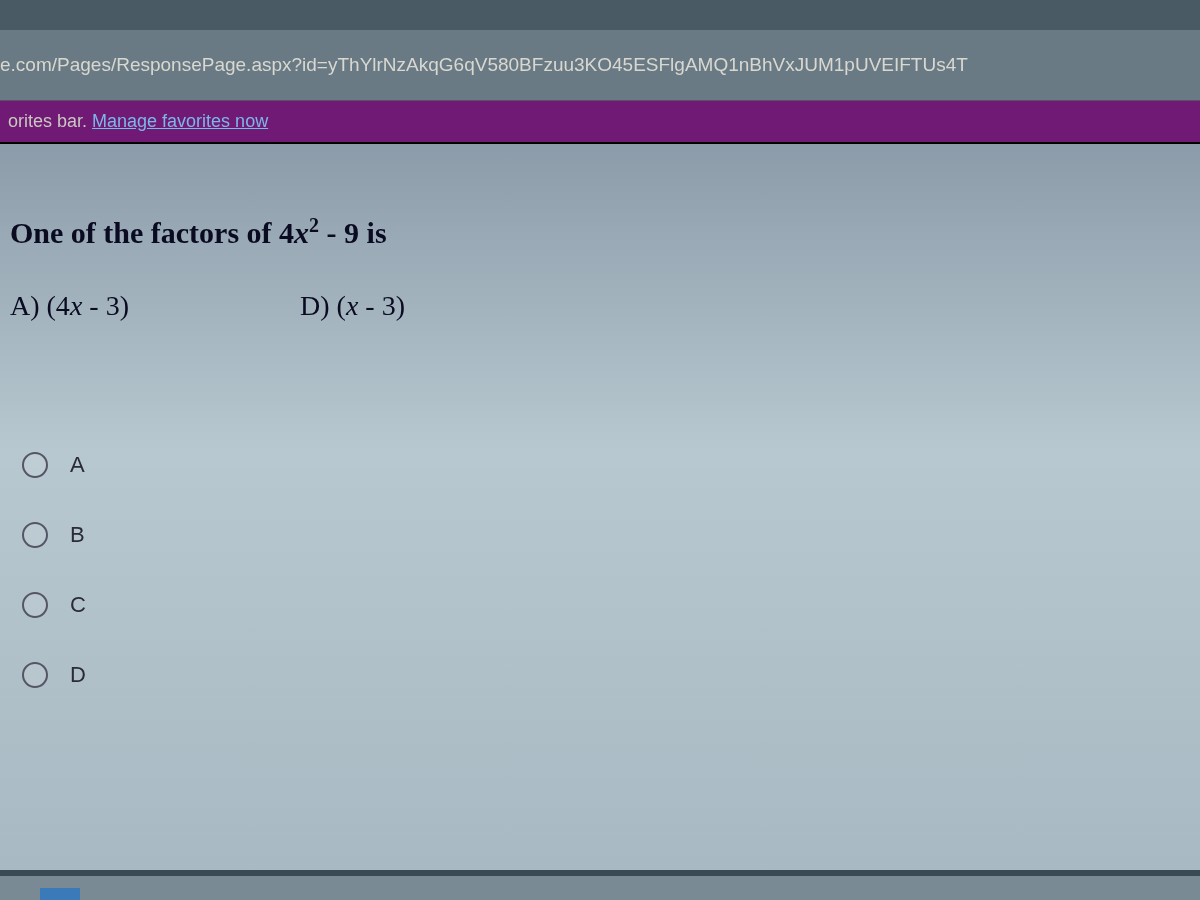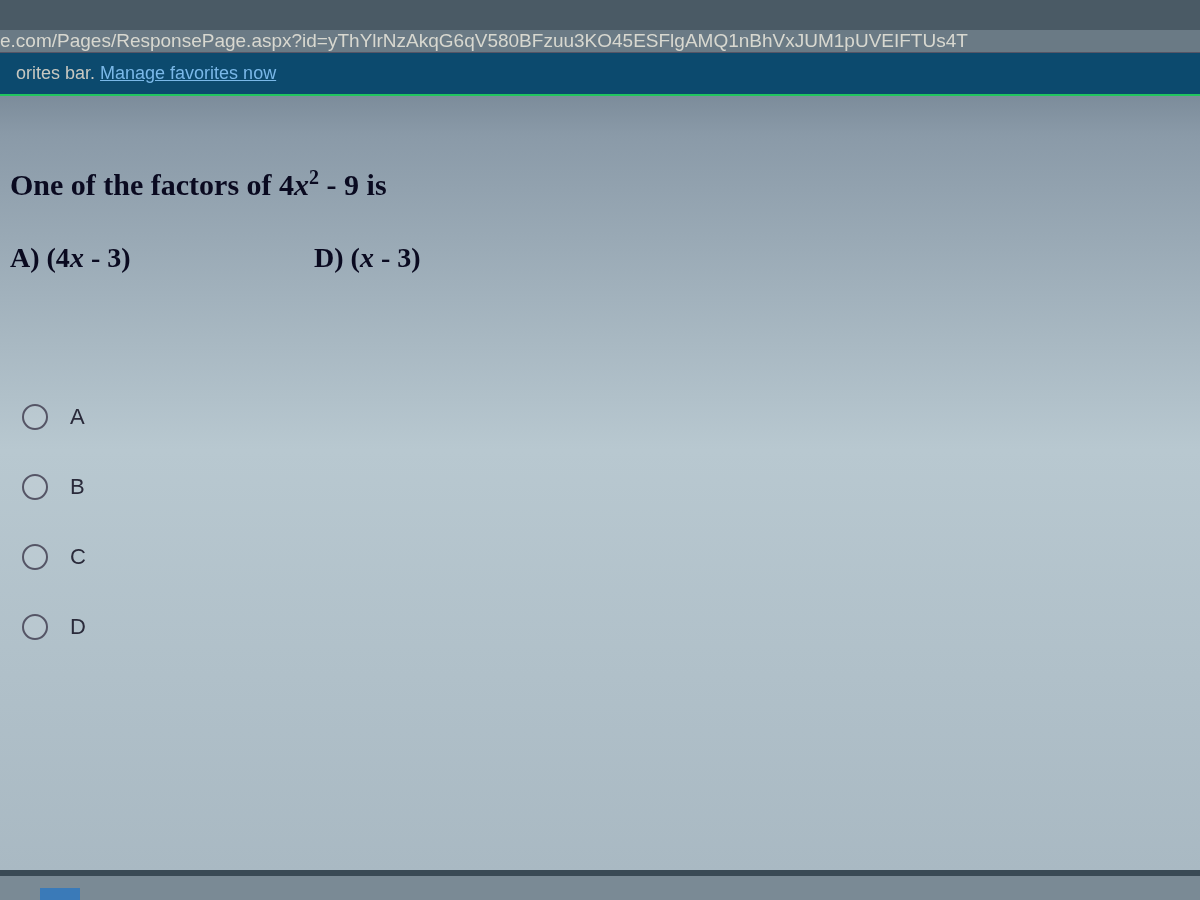--- a/index.html
+++ b/index.html
@@ -11,34 +11,34 @@
       overflow: hidden;
       position: relative;
     }
     .top-bar {
       background: #4a5a65;
       height: 30px;
       width: 100%;
     }
     .url-bar {
       background: #6a7a85;
-      padding: 0 0;
+      padding: 24px 0;
       color: #d8d8d0;
       font-size: 19px;
       font-family: Arial, sans-serif;
       white-space: nowrap;
       overflow: hidden;
       border-bottom: 1px solid #556;
     }
     .favorites-bar {
-      background: #0c4a6e;
-      padding: 10px 16px;
+      background: #701a75;
+      padding: 10px 8px;
       color: #c8c8c0;
       font-size: 18px;
-      border-bottom: 2px solid #22c55e;
+      border-bottom: 2px solid #000000;
     }
     .favorites-link {
       color: #7ab8e8;
       text-decoration: underline;
       cursor: pointer;
     }
     .content-area {
       padding: 70px 6px 0 10px;
     }
     .question-box {
@@ -50,23 +50,23 @@
       font-weight: bold;
       margin-bottom: 14px;
       color: #0a0a20;
     }
     .question-text sup {
       font-size: 20px;
       vertical-align: super;
     }
     .options-row {
       display: flex;
-      gap: 14px;
+      gap: 0;
       font-size: 28px;
-      font-weight: bold;
+      font-weight: normal;
       color: #0a0a20;
       margin-top: 40px;
     }
     .option-item {
       white-space: nowrap;
     }
     .option-a { width: 290px; }
     .option-b { width: 300px; }
     .option-c { width: 320px; }
     .option-d { }

